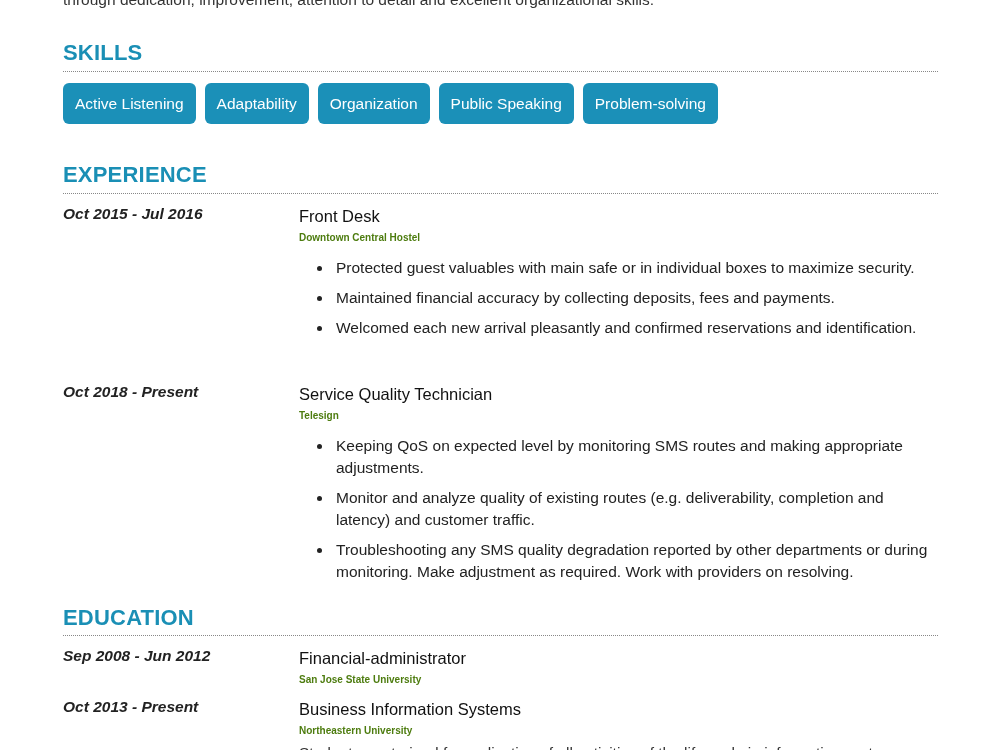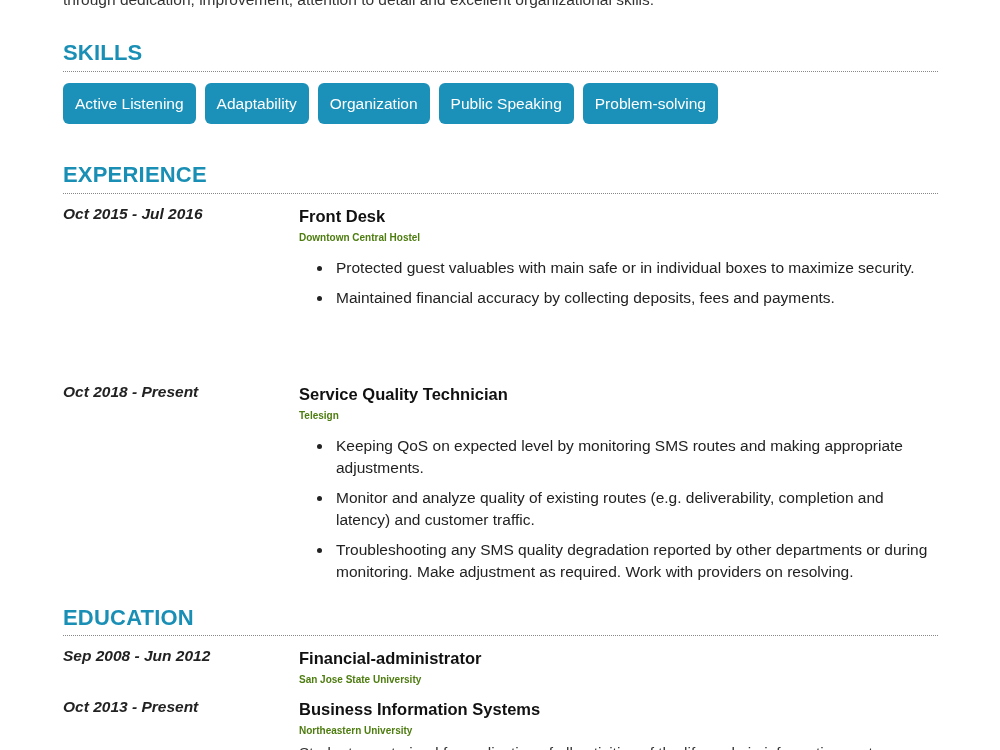--- a/index.html
+++ b/index.html
@@ -22,21 +22,21 @@
   }
   .skill {
     background: #1b90b8; color: #fff; font-size: 15.5px; padding: 4px 12px; height: 33px;
     line-height: 33px; border-radius: 6px; white-space: nowrap;
   }
   .entry { position: absolute; left: 63px; width: 875px; }
   .date {
     position: absolute; left: 0; top: 0; font-weight: bold; font-style: italic; font-size: 15.5px; color: #222;
   }
   .body { position: absolute; left: 236px; top: 0; width: 640px; }
-  .title { font-weight: bold; font-size: 16.5px; color: #111; line-height: 22px; }
+  .title { font-weight: normal; font-size: 16.5px; color: #111; line-height: 22px; }
   .org { font-weight: bold; font-size: 10px; color: #4d7c0f; line-height: 22px; }
   ul { margin: 8px; padding: 0 0 0 29px; list-style: none; }
   li {
     font-size: 15.5px; line-height: 22px; color: #222; position: relative; margin-bottom: 8px;
   }
   li::before {
     content: ""; position: absolute; left: -19px; top: 9px; width: 5px; height: 5px; border-radius: 50%; background: #222;
   }
   .desc { font-size: 15.5px; line-height: 22px; color: #333; white-space: nowrap; }
 </style>
@@ -61,20 +61,21 @@
   <div class="rule" style="top:193px;"></div>
 
   <div class="entry" style="top:205px;">
     <div class="date">Oct 2015 - Jul 2016</div>
     <div class="body">
       <div class="title">Front Desk</div>
       <div class="org">Downtown Central Hostel</div>
       <ul>
         <li>Protected guest valuables with main safe or in individual boxes to maximize security.</li>
         <li>Maintained financial accuracy by collecting deposits, fees and payments.</li>
+        <li>Welcomed each new arrival pleasantly and confirmed reservations and identification.</li>
       </ul>
     </div>
   </div>
 
   <div class="entry" style="top:383px;">
     <div class="date">Oct 2018 - Present</div>
     <div class="body">
       <div class="title">Service Quality Technician</div>
       <div class="org">Telesign</div>
       <ul>

